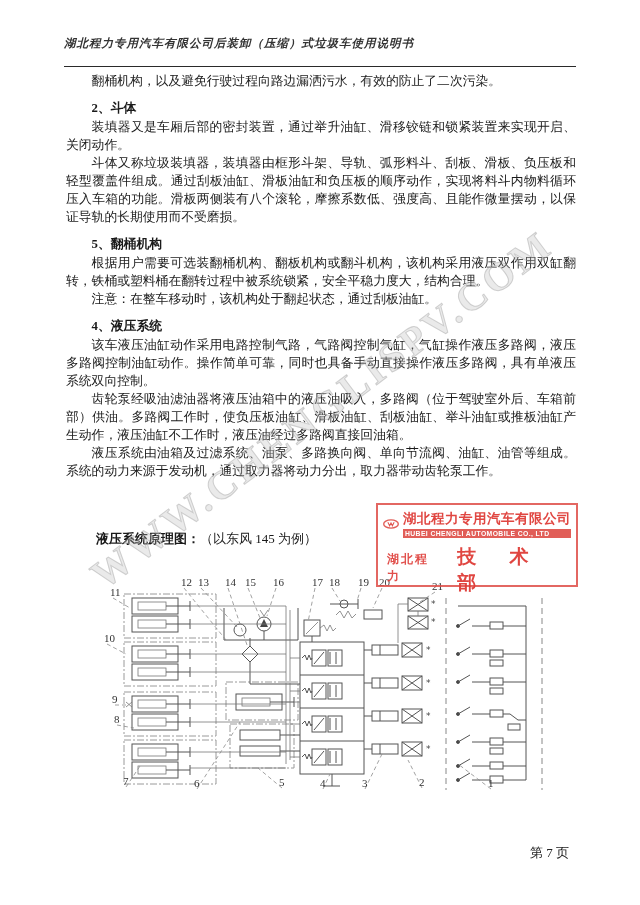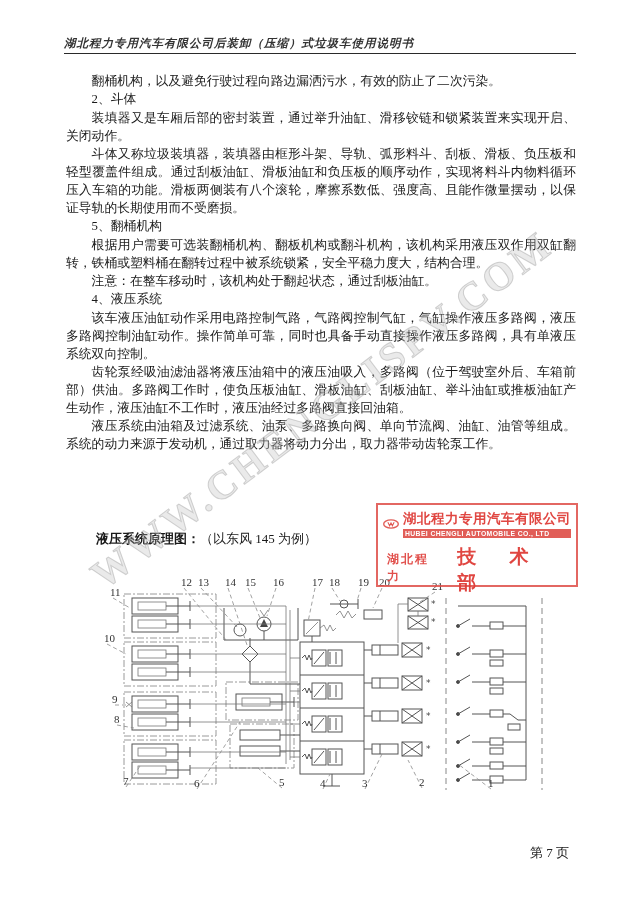--- a/index.html
+++ b/index.html
@@ -2,29 +2,29 @@
 <html><head>
 <meta charset="utf-8">
 <style>
   html,body{margin:0;padding:0;}
   body{width:640px;height:905px;background:#ffffff;position:relative;overflow:hidden;
        font-family:"Liberation Serif", serif;color:#1a1a1a;}
   .page{position:absolute;inset:0;}
 
   
   .doc-header{position:absolute;left:64px;top:36px;width:512px;
-      border-bottom:1.5px solid #2a2a2a;padding-bottom:2px;}
+      border-bottom:1.5px solid #2a2a2a;padding-bottom:15px;}
   .doc-header .t{font-style:italic;font-weight:bold;font-size:11.5px;color:#333;
       letter-spacing:1px;white-space:nowrap;}
 
   
   .doc-body{position:absolute;left:66px;top:72px;width:510px;
       font-size:12.8px;line-height:18px;text-align:justify;}
   .doc-body p{margin:0;text-indent:2em;}
-  .doc-body p.heading{font-weight:normal;margin-bottom:1px;}
+  .doc-body p.heading{font-weight:bold;margin-top:9px;margin-bottom:1px;}
 
   
   .diagram-caption{position:absolute;left:96px;top:530px;font-size:13px;}
   .diagram-caption b{font-weight:bold;}
 
   
   .watermark{position:absolute;left:96px;top:556px;transform-origin:0 50%;
       transform:rotate(-37deg);font-family:"Liberation Serif",serif;font-weight:bold;
       font-size:40px;letter-spacing:4px;white-space:nowrap;
       color:rgba(185,185,185,0.30);-webkit-text-stroke:1px rgba(160,160,160,0.45);

